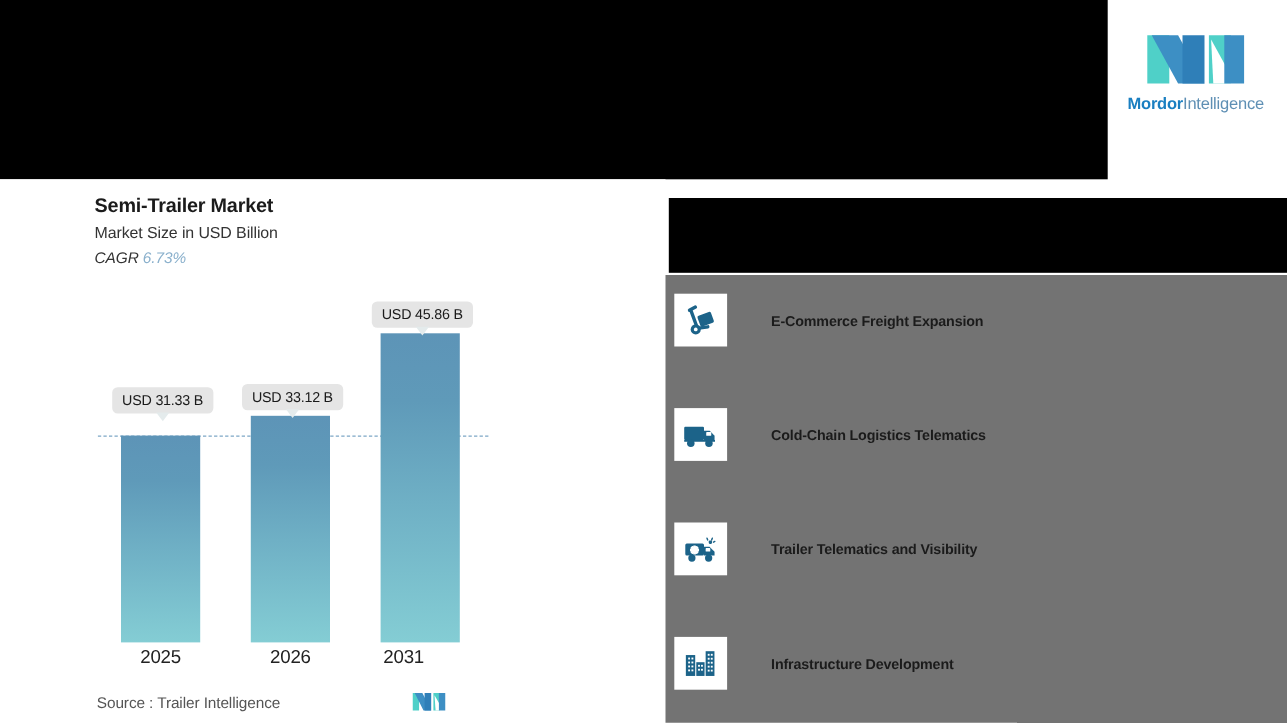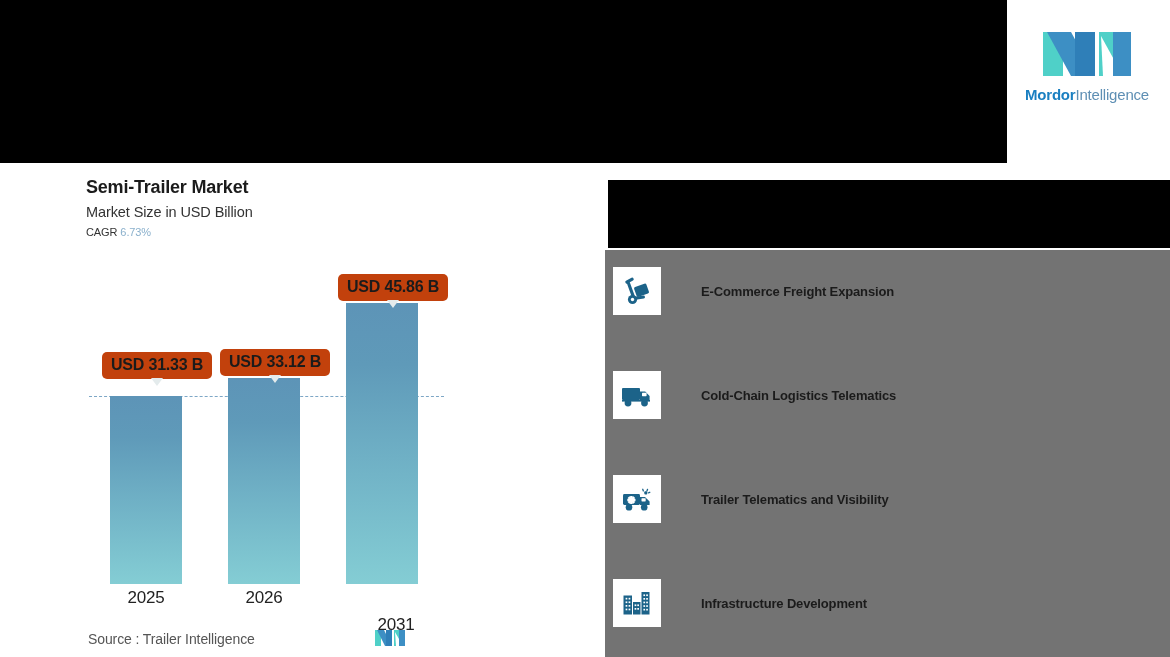--- a/index.html
+++ b/index.html
@@ -26,59 +26,58 @@
   
   .chart-block{position:absolute;left:0;top:163px;width:605px;height:552px;background:#fff;}
   .chart-title{
     position:absolute;left:86px;top:14px;font-size:18px;font-weight:bold;color:#1b1b1b;
     letter-spacing:-0.2px;
   }
   .chart-sub{
     position:absolute;left:86px;top:41px;font-size:14.5px;color:#333;letter-spacing:-0.1px;
   }
   .chart-cagr{
-    position:absolute;left:86px;top:63px;font-size:11px;color:#333;letter-spacing:-0.1px;
+    position:absolute;left:86px;top:63px;font-size:14px;color:#333;letter-spacing:-0.1px;font-style:italic;
   }
   .chart-cagr .val{color:#8ab0cc;}
 
   .plot{position:absolute;left:0;top:0;width:605px;height:494px;}
   .dashline{
     position:absolute;left:89px;top:233px;width:355px;height:0;
     border-top:1.6px dashed #7da7c6;
   }
   .bar{
     position:absolute;width:72px;
     background:linear-gradient(to bottom,#5d94b7 0%,#5f9ab9 22%,#6fb0c5 55%,#84cdd4 100%);
   }
   .bar1{left:110px;top:233px;height:188px;}
   .bar2{left:228px;top:215px;height:206px;}
   .bar3{left:346px;top:140px;height:281px;}
 
   .tip{
-    position:absolute;background:#c2410c;border-radius:5px;
-    padding:4px 9px 5px 9px;font-size:16px;color:#1b1b1b;white-space:nowrap;
+    position:absolute;background:#e5e5e5;border-radius:5px;
+    padding:4px 9px 5px 9px;font-size:13px;color:#1b1b1b;white-space:nowrap;
     letter-spacing:-0.2px;
-    font-weight:bold;
   }
   .tip:after{
     content:"";position:absolute;left:50%;margin-left:-6px;bottom:-7px;
     border-left:6px solid transparent;border-right:6px solid transparent;
     border-top:8px solid #e4ebec;
   }
   .tip1{left:102px;top:189px;}
   .tip2{left:220px;top:186px;}
   .tip3{left:338px;top:111px;}
 
   .xlabel{
     position:absolute;top:425px;width:110px;text-align:center;
     font-size:17px;color:#222;letter-spacing:-0.2px;
   }
   .xl1{left:91px;}
   .xl2{left:209px;}
-  .xl3{left:341px;margin-top:27px;}
+  .xl3{left:312px;}
 
   .source{
     position:absolute;left:88px;top:468px;font-size:14px;color:#555;letter-spacing:-0.1px;
   }
   .source-mark{position:absolute;left:375px;top:466px;width:30px;height:18px;}
 
   
   .panel-header{
     position:absolute;left:608px;top:180px;width:562px;height:68px;background:#000000;
   }

